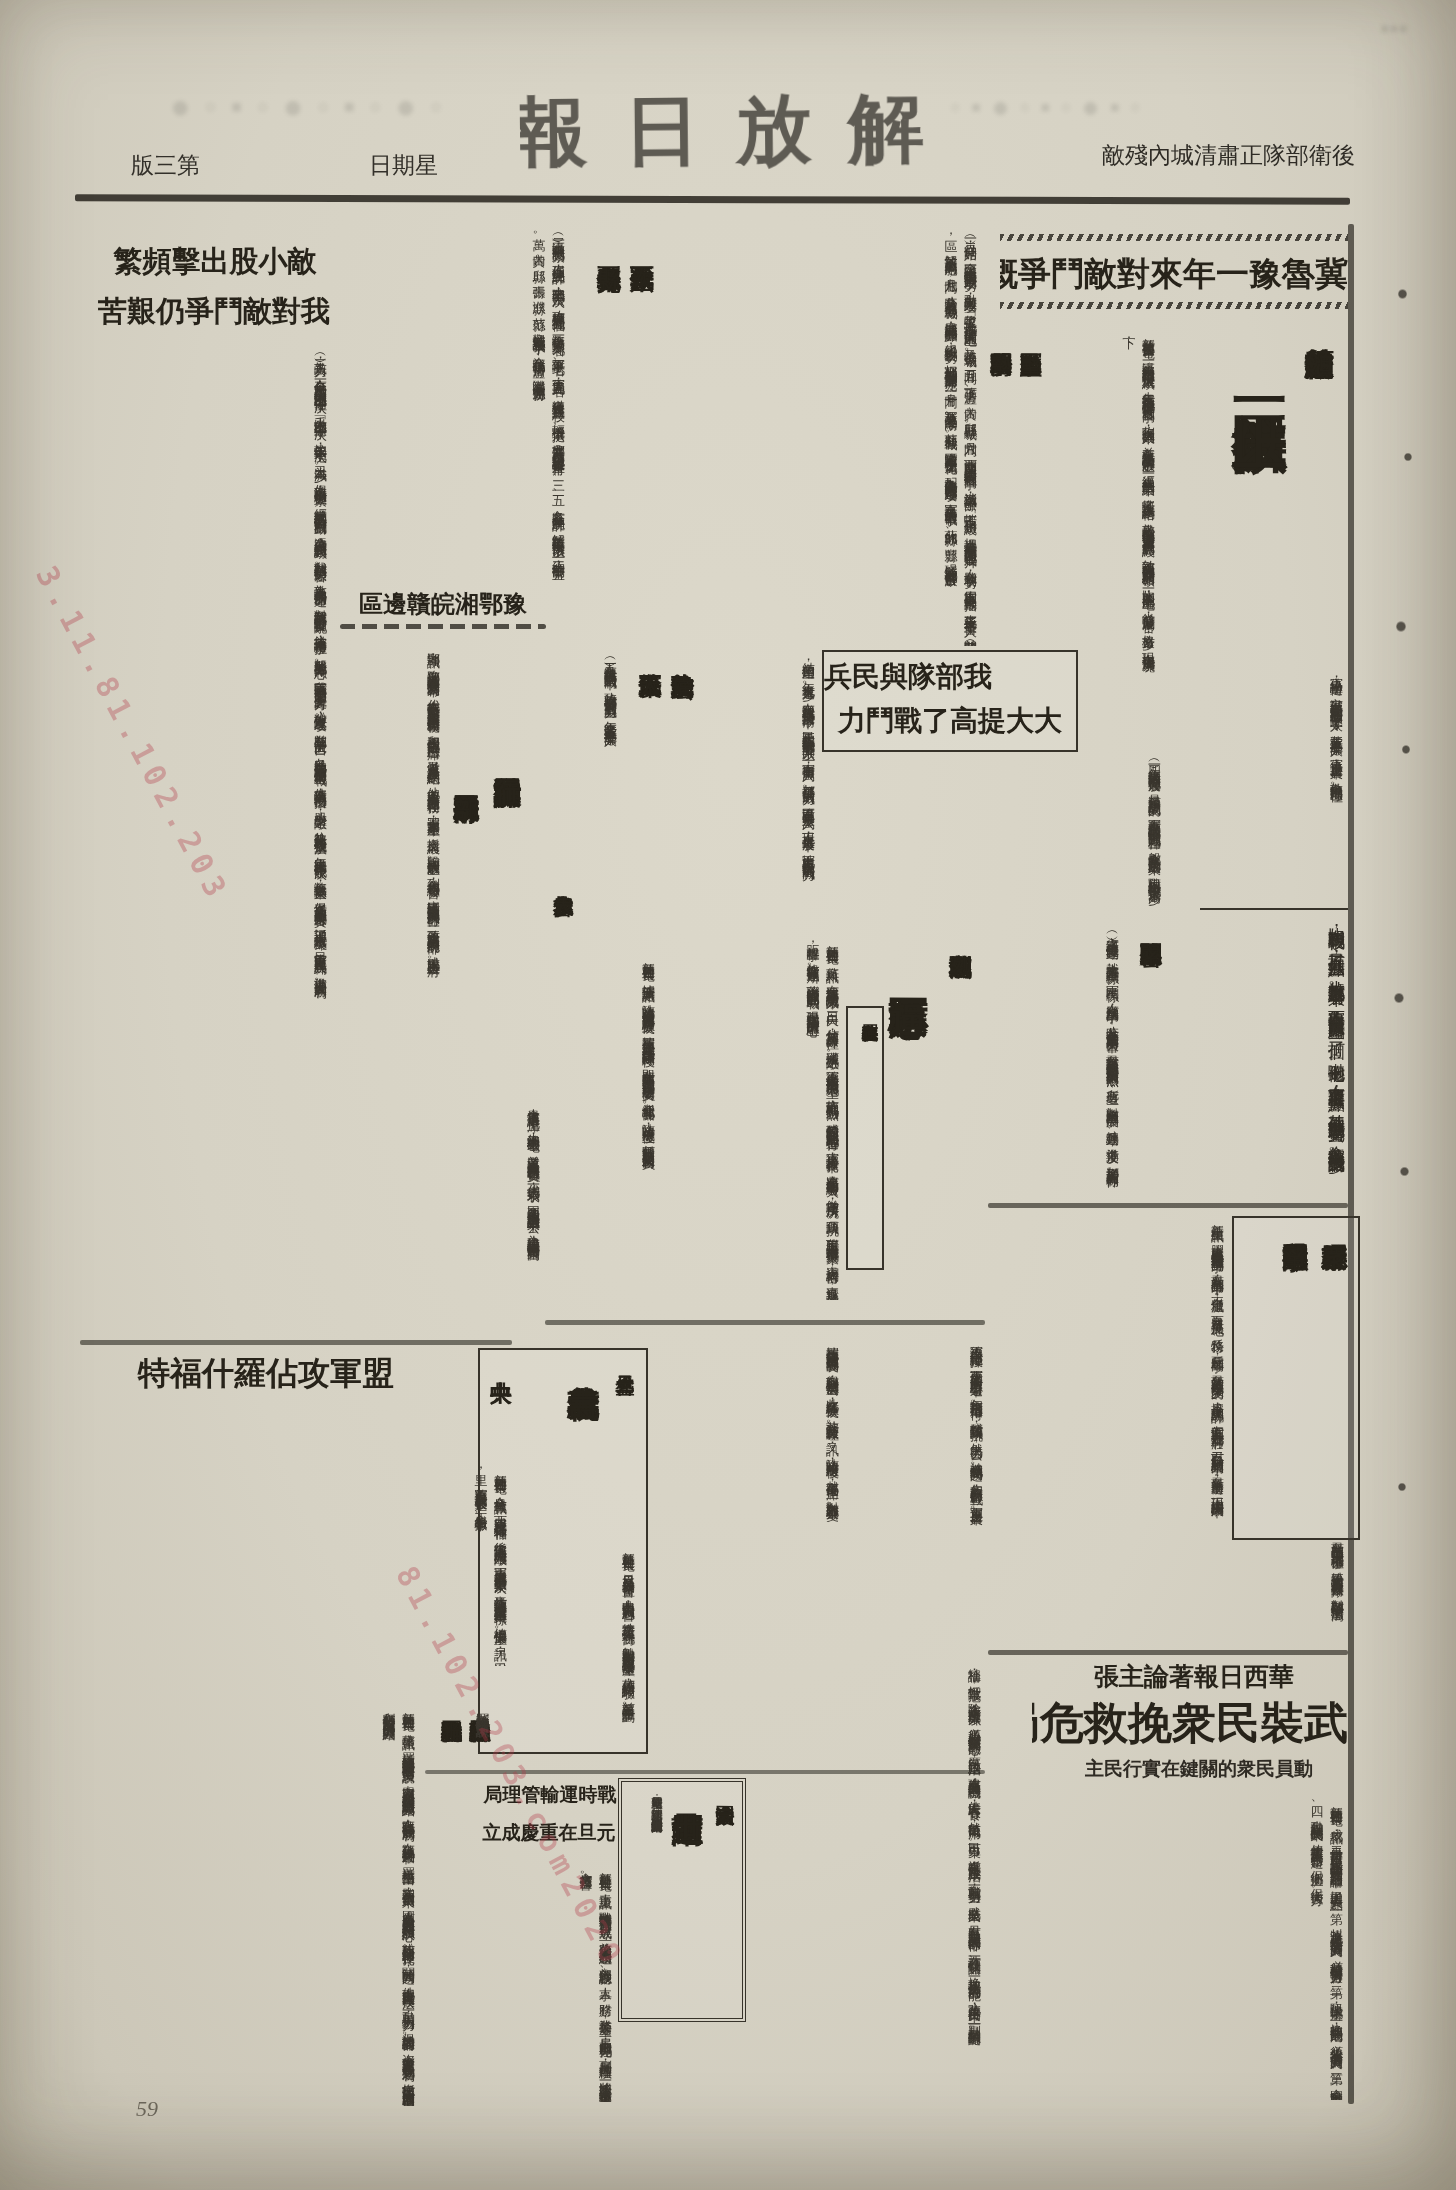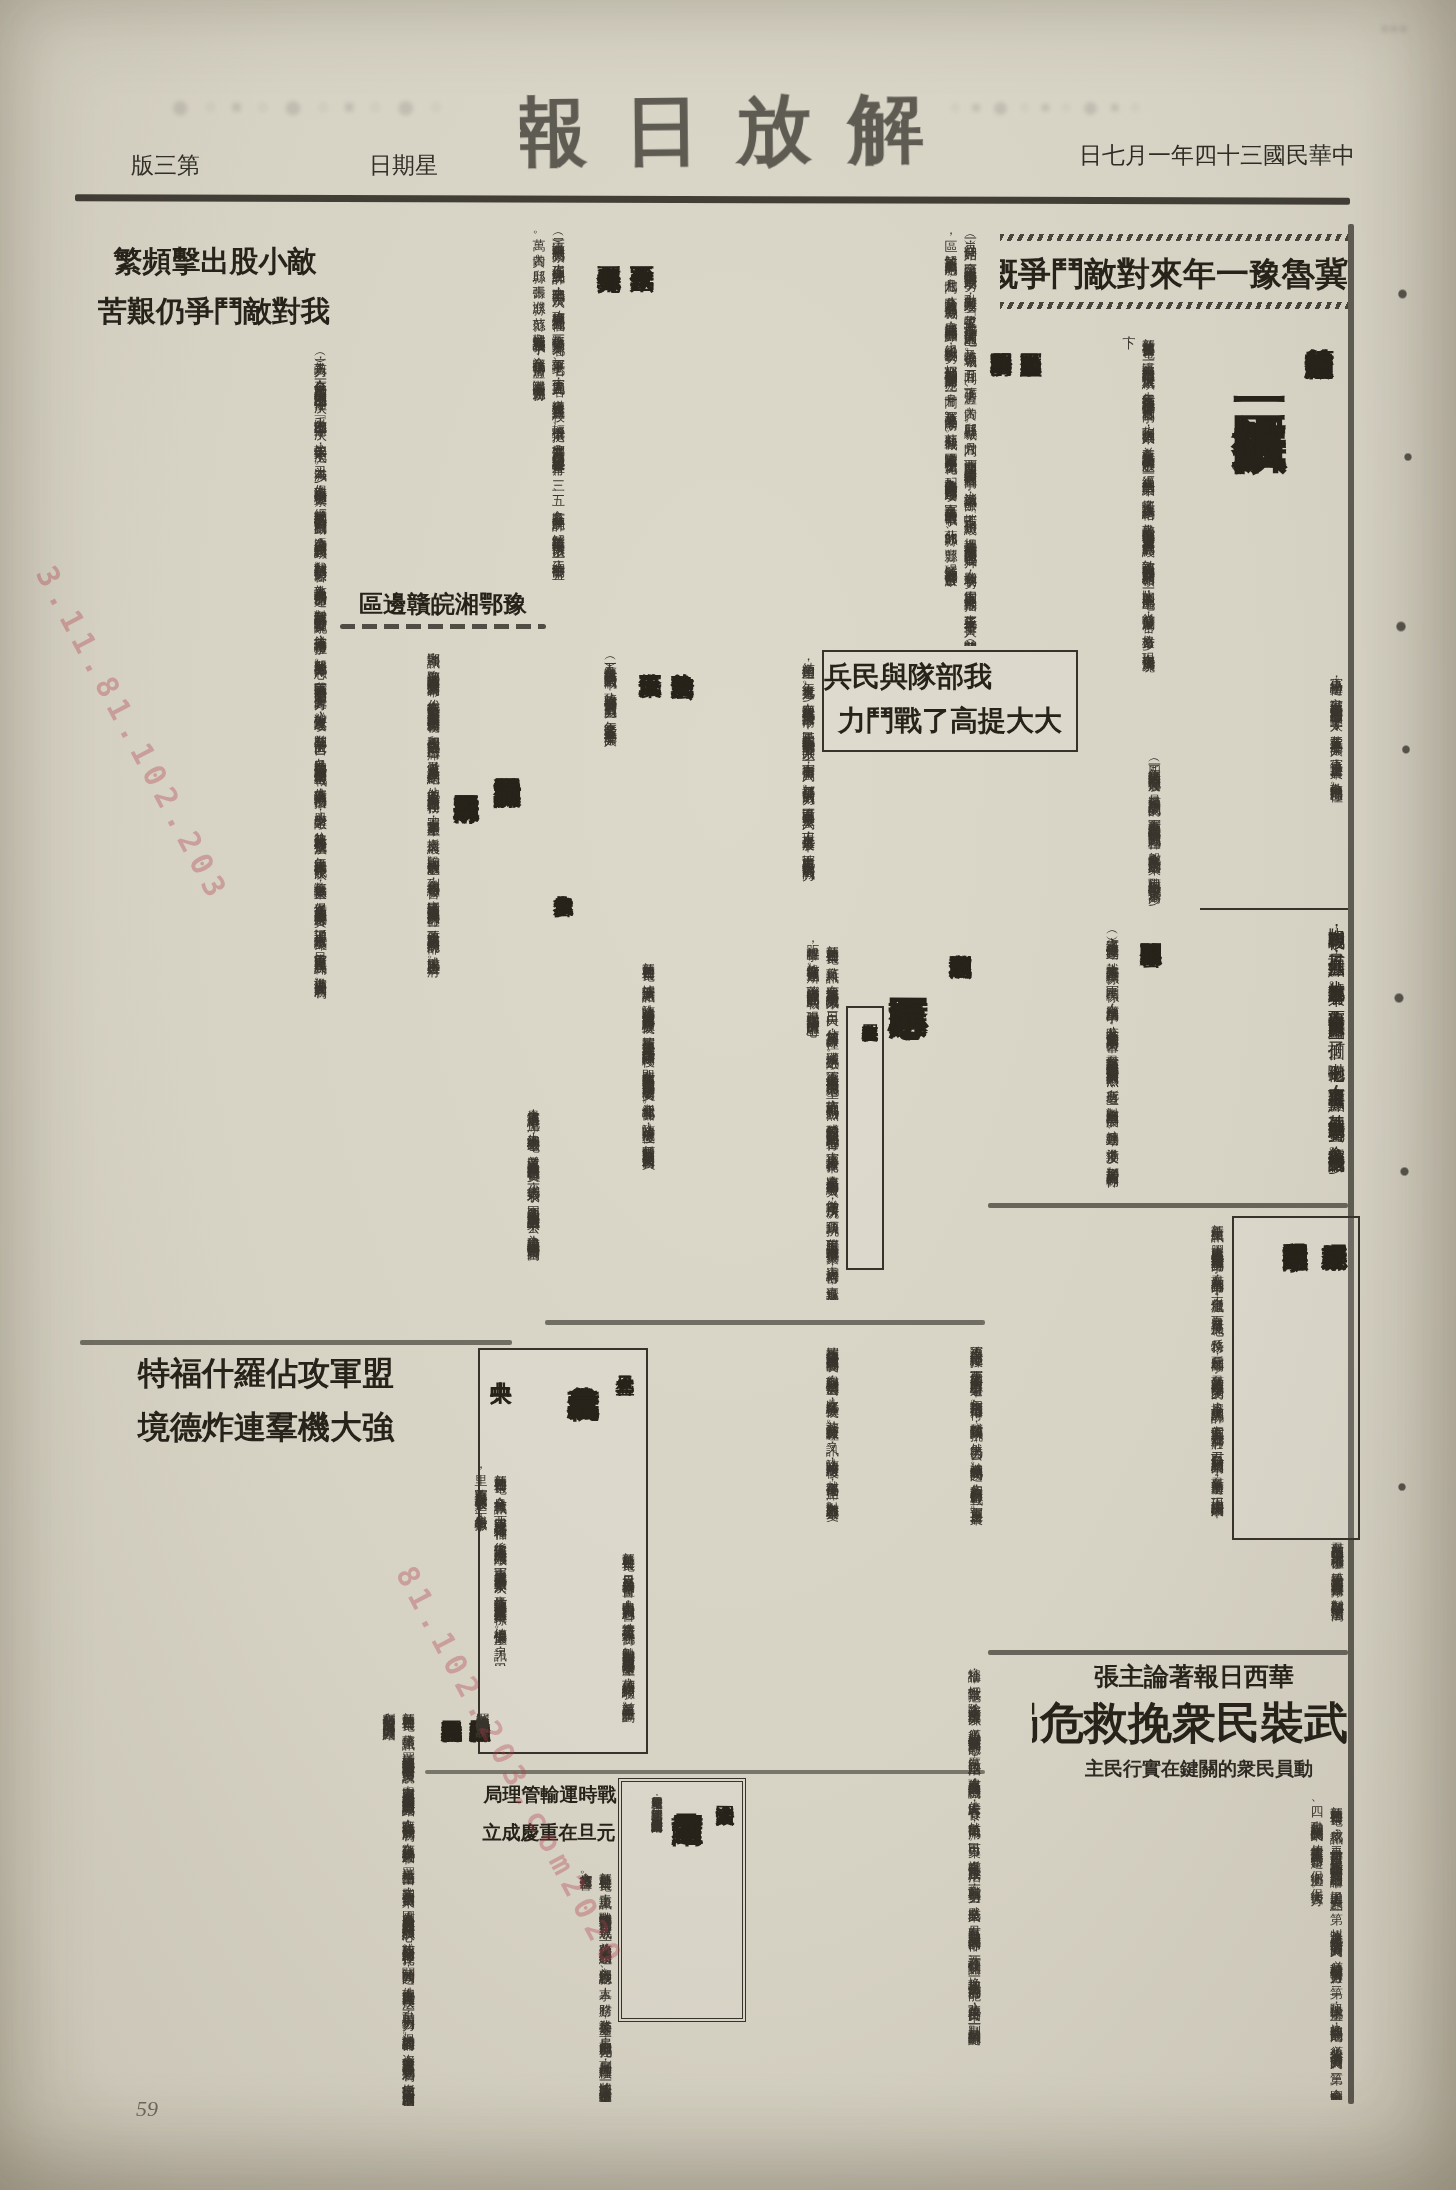--- a/index.html
+++ b/index.html
@@ -30,21 +30,21 @@
 </head>
 <body>
 
 <div id="paper">
 
   <div class="abs ghost" style="left:170px;top:88px;width:340px;font-size:34px;letter-spacing:14px;">●◦▪◦●◦▪◦●◦</div>
   <div class="abs ghost" style="left:950px;top:90px;width:300px;font-size:30px;letter-spacing:10px;">◦▪●◦▪◦●▪◦</div>
   <div class="abs rtl" style="left:90px;top:150px;width:110px;font-size:23px;color:#33302a;">第三版</div>
   <div class="abs rtl" style="left:328px;top:150px;width:110px;font-size:23px;color:#33302a;">星期日</div>
   <div class="abs rtl mast" style="left:520px;top:80px;width:440px;font-size:76px;letter-spacing:36px;">解放日報</div>
-  <div class="abs rtl" style="left:1025px;top:140px;width:330px;font-size:23px;color:#2f2c26;">中華民國三十四年一月七日</div>
+  <div class="abs rtl" style="left:1025px;top:140px;width:330px;font-size:23px;color:#2f2c26;">後衛部隊正肅清城內殘敵</div>
   <div class="abs rule" style="left:75px;top:196px;width:1275px;height:7px;transform:rotate(.15deg);"></div>
   <div class="abs rule" style="left:1348px;top:224px;width:6px;height:1880px;opacity:.7;"></div>
 
   <div class="abs zig" style="left:1000px;top:234px;width:348px;"></div>
   <div class="abs rtl head" style="left:1000px;top:252px;width:348px;font-size:33px;text-align:center;">冀魯豫一年來對敵鬥爭概述</div>
   <div class="abs zig" style="left:1000px;top:302px;width:348px;"></div>
 
   <div class="abs v head" style="left:1292px;top:326px;width:48px;height:350px;font-size:29px;">敵被迫偏處於點綫的佔領</div>
   <div class="abs v head" style="left:1160px;top:372px;width:130px;height:302px;font-size:55px;line-height:1.12;">解放區擴大一倍以上</div>
   <div class="abs v body" style="left:1046px;top:328px;width:112px;height:345px;">新華社冀魯豫四日電：邊區一年來對敵鬥爭獲得重大成績。去年我邊區各地積極進行了反「蠶食」鬥爭，收到很大的效果，並在敵人點綫上擴大了解放區。經過一年來的鬥爭結果，摧毀了敵人許多網格，敵人只能控制住幾個交通要道與軍事資源的點綫，敵被迫由面的佔領變為點綫的佔領。比如一分區泰肥山地，從前分割最厲害，方格最多，現在也變成四大塊了。茲將戰績簡述如下：</div>
@@ -109,21 +109,20 @@
 
   <div class="abs box" style="left:478px;top:1348px;width:166px;height:402px;">
     <div class="abs v head" style="right:8px;top:10px;width:26px;height:120px;font-size:19px;">元旦盛會</div>
     <div class="abs v head" style="right:44px;top:12px;width:78px;height:168px;font-size:32px;line-height:1.15;">給老英雄代表祝壽</div>
     <div class="abs v head" style="right:130px;top:14px;width:28px;height:130px;font-size:22px;">中共中央</div>
     <div class="abs v body" style="left:6px;top:192px;width:152px;height:200px;">新華社延安二日電：元旦日延安各界舉行盛會，中共中央負責同志到會，給老英雄代表一一祝壽，勉勵大家明年更好地組織起來發展生產。英雄們紛紛介紹經驗，並訂出新年生產計劃。</div>
   </div>
 
   <div class="abs rule" style="left:80px;top:1340px;width:432px;height:5px;opacity:.6;"></div>
   <div class="abs rtl head" style="left:100px;top:1352px;width:332px;font-size:32px;text-align:center;">盟軍攻佔羅什福特</div>
-  <div class="abs rtl head" style="left:96px;top:1406px;width:340px;font-size:32px;text-align:center;">強大機羣連炸德境</div>
   <div class="abs v body" style="left:80px;top:1464px;width:430px;height:202px;">新華社延安四日電：合衆社倫敦訊：西綫盟軍已攻佔羅什福特，後衛部隊正肅清城內殘敵。盟軍強大機羣連日出動數千架次，轟炸德境西部交通綫與萊茵區工業目標，德機損失慘重。另訊：巴斯托尼以東盟軍推進數英里，德軍歷次反撲均被擊退，正全綫後撤中。</div>
 
   <div class="abs v head" style="left:424px;top:1704px;width:70px;height:332px;font-size:21px;line-height:1.35;">維持加強聯合國的組織
 戰時取得勝利戰後維持和平</div>
   <div class="abs v body" style="left:467px;top:1702px;width:26px;height:158px;font-size:14px;">羅斯福發表國情咨文演說：</div>
   <div class="abs v body" style="left:78px;top:1702px;width:340px;height:404px;">新華社延安四日電：華盛頓訊：羅斯福總統於國會開幕日發表國情咨文演說，力言盟國必須維持並加強聯合國的組織與團結，在戰時取得徹底的勝利，在戰後維持持久的和平。羅斯福並指出：勝利決不會自然到來，國人必須以最大的努力與經得起考驗的決心，粉碎法西斯的最後掙扎。關於國內問題，他主張實行國民服役法，動員一切人力物力，保證前綫的需要。咨文中並歷述盟軍在各戰場之勝利，指出德日法西斯的崩潰已為期不遠，惟最後勝利仍有待於盟國人民加倍的努力與團結。</div>
 
   <div class="abs rule" style="left:425px;top:1770px;width:560px;height:4px;opacity:.55;"></div>
   <div class="abs rtl head" style="left:482px;top:1782px;width:136px;font-size:19px;text-align:center;letter-spacing:0;">戰時運輸管理局</div>
   <div class="abs rtl head" style="left:478px;top:1820px;width:142px;font-size:19px;text-align:center;letter-spacing:0;">元旦在重慶成立</div>

